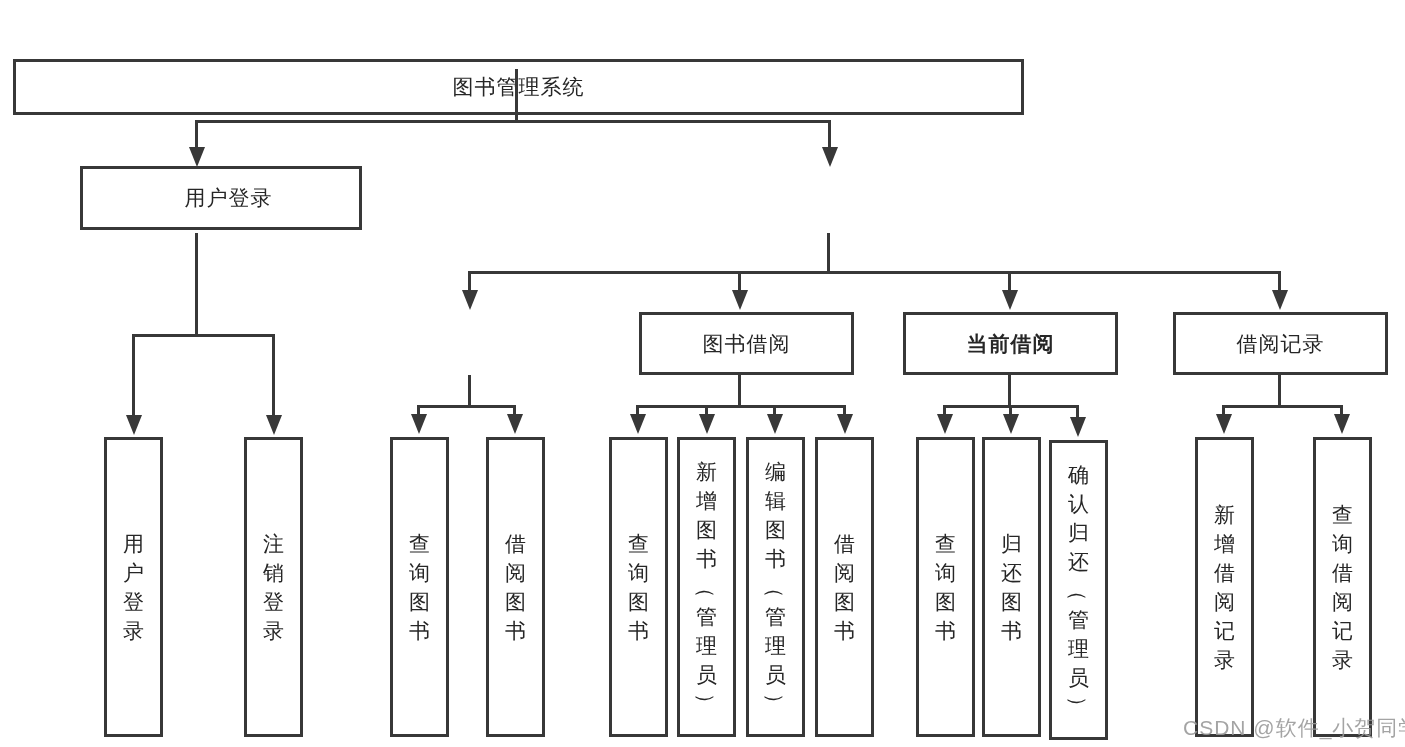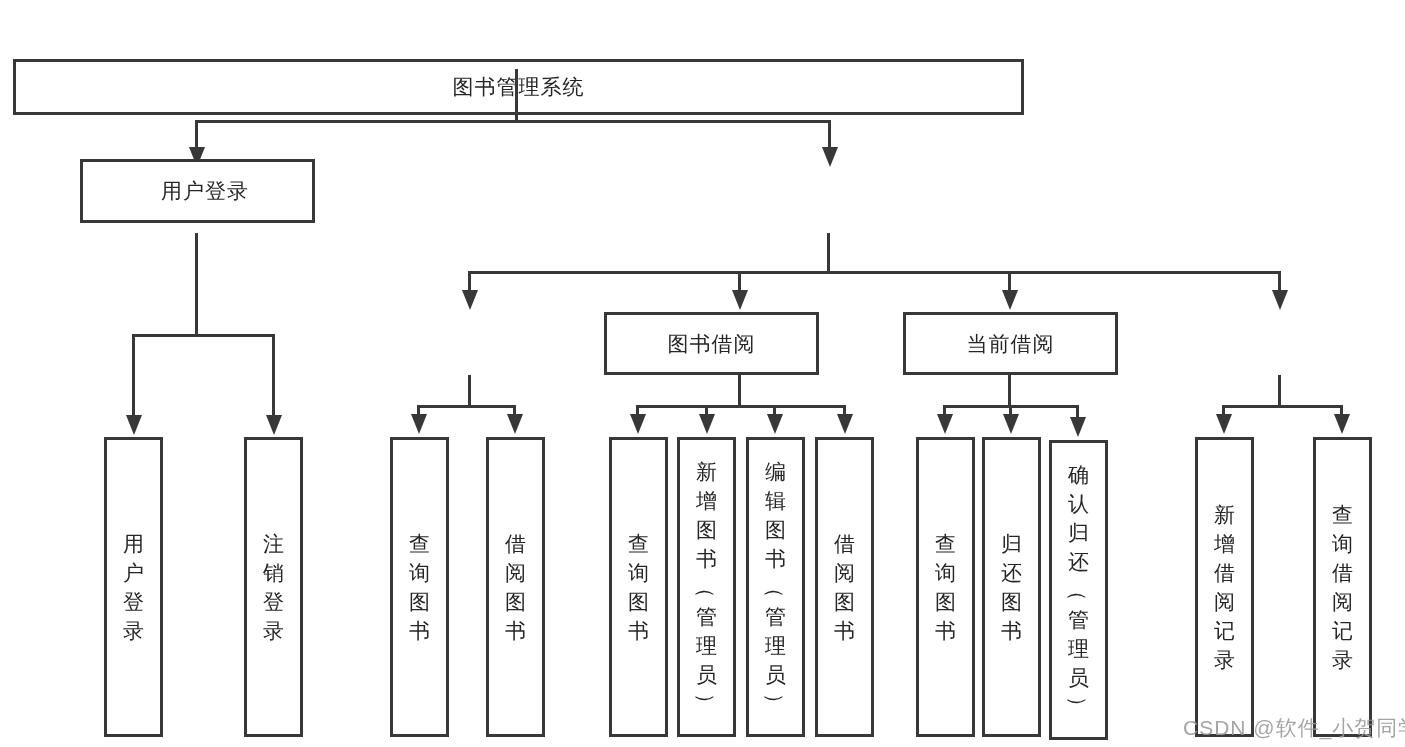--- a/index.html
+++ b/index.html
@@ -53,21 +53,21 @@
     <span class="lbl">图书管理系统</span>
   </div>
 
   <div class="vl" style="left:515px;top:69px;height:51px;"></div>
   <div class="hl" style="left:195px;top:120px;width:636px;"></div>
   <div class="vl" style="left:195px;top:120px;height:30px;"></div>
   <div class="vl" style="left:828px;top:120px;height:30px;"></div>
   <div class="arr" style="left:189px;top:147px;"></div>
   <div class="arr" style="left:822px;top:147px;"></div>
 
-  <div class="box" style="left:80px;top:159px;width:235px;height:64px;padding-left:15px;">
+  <div class="box" style="left:80px;top:166px;width:282px;height:64px;padding-left:15px;">
     <span class="lbl">用户登录</span>
   </div>
 
   <div class="vl" style="left:195px;top:233px;height:101px;"></div>
   <div class="hl" style="left:132px;top:334px;width:143px;"></div>
   <div class="vl" style="left:132px;top:334px;height:82px;"></div>
   <div class="vl" style="left:272px;top:334px;height:82px;"></div>
   <div class="arr" style="left:126px;top:415px;"></div>
   <div class="arr" style="left:266px;top:415px;"></div>
 
@@ -75,25 +75,28 @@
   <div class="hl" style="left:468px;top:271px;width:813px;"></div>
   <div class="vl" style="left:468px;top:271px;height:21px;"></div>
   <div class="vl" style="left:738px;top:271px;height:21px;"></div>
   <div class="vl" style="left:1008px;top:271px;height:21px;"></div>
   <div class="vl" style="left:1278px;top:271px;height:21px;"></div>
   <div class="arr" style="left:462px;top:290px;"></div>
   <div class="arr" style="left:732px;top:290px;"></div>
   <div class="arr" style="left:1002px;top:290px;"></div>
   <div class="arr" style="left:1272px;top:290px;"></div>
 
-  <div class="box" style="left:604px;top:312px;width:215px;height:63px;">
+  <div class="box" style="left:639px;top:312px;width:215px;height:63px;">
     <span class="lbl">图书借阅</span>
   </div>
-  <div class="box" style="left:903px;top:312px;width:215px;height:63px;">
+  <div class="box" style="left:903px;top:312px;width:215px;height:63px;font-weight:bold;">
     <span class="lbl">当前借阅</span>
+  </div>
+  <div class="box" style="left:1173px;top:312px;width:215px;height:63px;">
+    <span class="lbl">借阅记录</span>
   </div>
 
   <div class="vl" style="left:468px;top:375px;height:30px;"></div>
   <div class="hl" style="left:417px;top:405px;width:99px;"></div>
   <div class="vl" style="left:417px;top:405px;height:11px;"></div>
   <div class="vl" style="left:513px;top:405px;height:11px;"></div>
   <div class="arr" style="left:411px;top:414px;"></div>
   <div class="arr" style="left:507px;top:414px;"></div>
 
   <div class="vl" style="left:738px;top:375px;height:30px;"></div>

